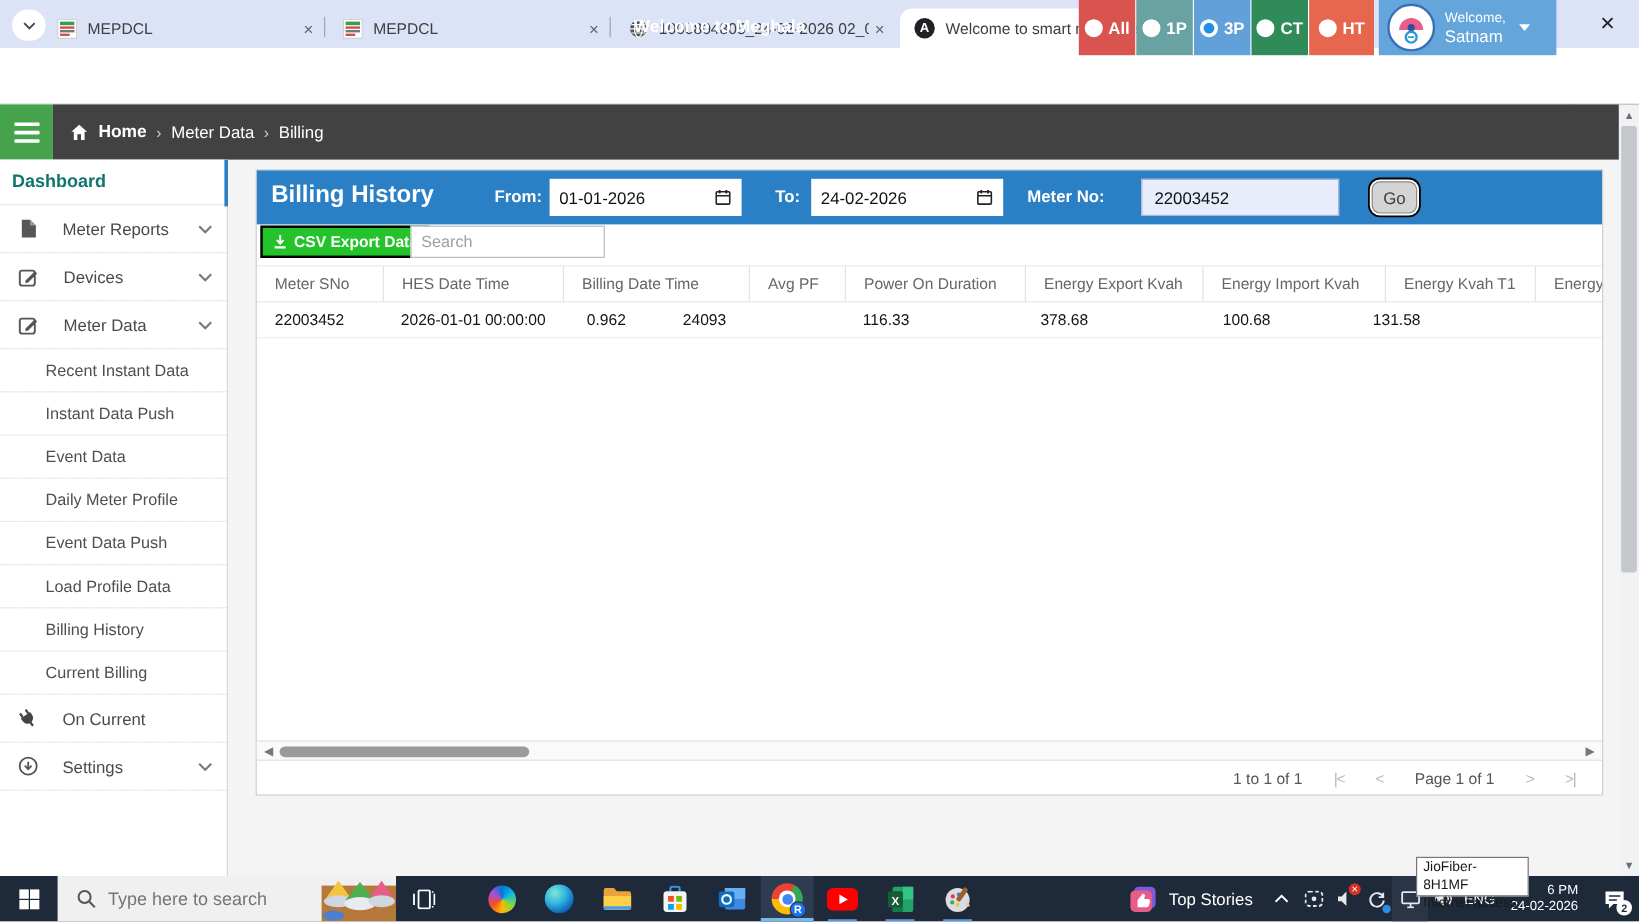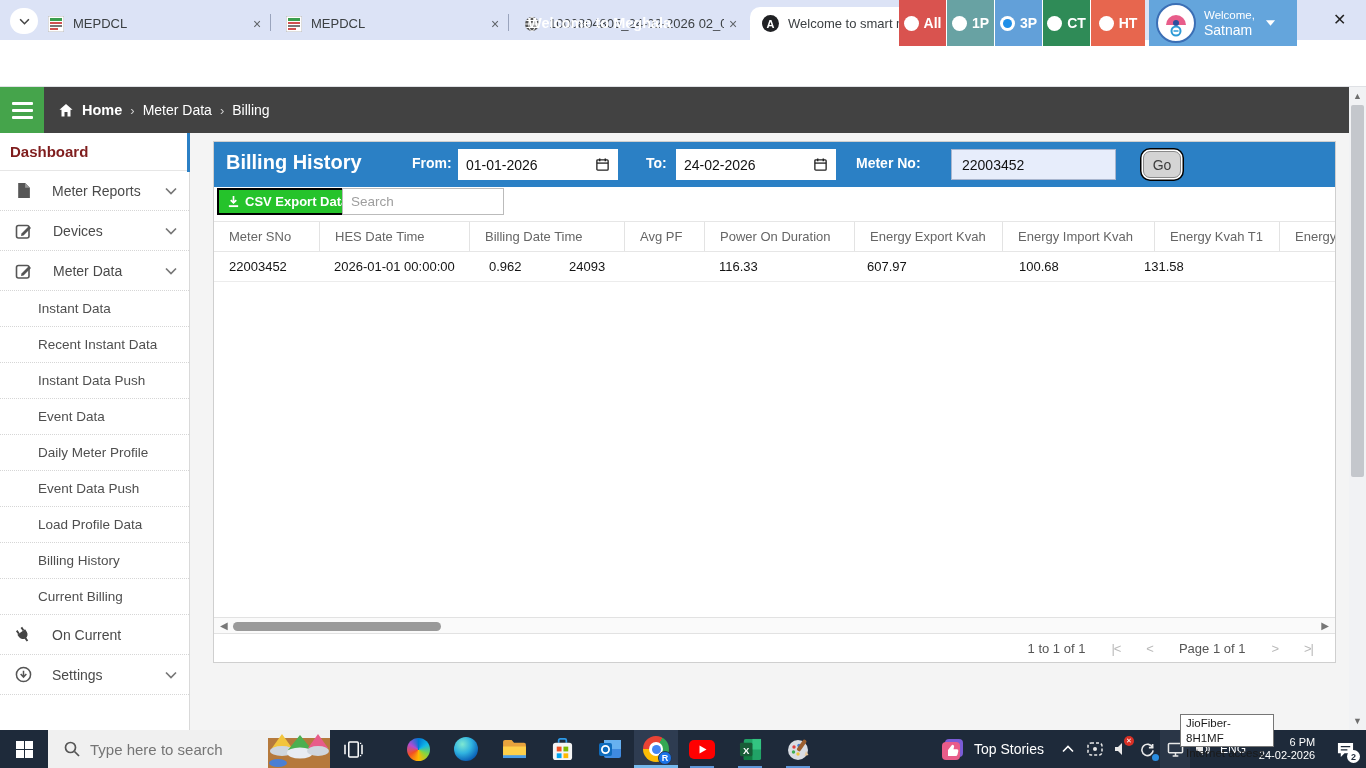--- a/index.html
+++ b/index.html
@@ -28,21 +28,21 @@
 #phases{position:absolute;left:899px;top:0;height:46px;display:flex}
 .phase{height:46px;display:flex;align-items:center;justify-content:center;gap:5px;color:#fff;font-weight:bold;font-size:14px;border-right:1px solid #fff}
 .radio{width:15px;height:15px;border-radius:50%;background:#fff;flex:none;position:relative}
 .radio.sel::after{content:"";position:absolute;left:3px;top:3px;width:9px;height:9px;border-radius:50%;background:#1f8fe8}
 #userbox{position:absolute;left:1149px;top:0;width:148px;height:46px;background:#64a5dc;display:flex;align-items:center;color:#fff}
 #userbox .w1{font-size:11.5px;line-height:13px}
 #userbox .w2{font-size:14px;font-weight:normal;line-height:16px}
 
 #sidebar{position:absolute;left:0;top:133px;width:190px;height:597px;background:#fff;border-right:1px solid #d9d9d9}
 #sb-accent{position:absolute;left:187px;top:133px;width:3px;height:39px;background:#2b80c5}
-#sb-title{height:38px;line-height:38px;padding-left:10px;color:#7f1d1d;font-weight:bold;font-size:15px;border-bottom:1px solid #e6e6e6}
+#sb-title{height:38px;line-height:38px;padding-left:10px;color:#0f766e;font-weight:bold;font-size:15px;border-bottom:1px solid #e6e6e6}
 .sb-item{height:40px;display:flex;align-items:center;padding:0 12px 0 15px;border-bottom:1px dotted #d6d6d6;color:#4a4a4a;font-size:14px}
 .sb-item .lbl{margin-left:20px;flex:1}
 .sb-sub{height:36px;display:flex;align-items:center;padding-left:38px;border-bottom:1px dotted #d6d6d6;color:#4f4f4f;font-size:13.5px}
 
 #card{position:absolute;left:213px;top:141px;width:1123px;height:522px;background:#fff;border:1px solid #cfcfcf}
 #bluebar{position:absolute;left:0;top:0;width:1121px;height:45px;background:#2b80c5;color:#fff}
 #bb-title{position:absolute;left:12px;top:9px;font-size:20px;font-weight:600}
 .bb-lbl{position:absolute;top:13px;font-size:14px;font-weight:bold}
 .dateinput{position:absolute;top:7px;width:160px;height:31px;background:#fff;display:flex;align-items:center;padding:0 8px;color:#111;font-size:14px}
 .dateinput .dv{flex:1}
@@ -263,23 +263,20 @@
         <rect x="1.5" y="3.5" width="12.5" height="12.5" rx="2" fill="none" stroke="#565656" stroke-width="1.6"></rect>
         <path d="M6.5 11.5 L14 4 L16 6 L8.5 13.5 L6 14 Z" fill="#565656"></path>
       </svg>
     <span class="lbl">Meter Data</span>
     <svg width="12" height="8" viewBox="0 0 12 8">
         <path d="M1 1.5 L6 6.5 L11 1.5" stroke="#777" stroke-width="1.7" fill="none"></path>
       </svg>
   </div>
 
   <div class="sb-sub">
-      <span>Instant Data</span>
-    </div>
-  <div class="sb-sub">
       <span>Recent Instant Data</span>
     </div>
   <div class="sb-sub">
       <span>Instant Data Push</span>
     </div>
   <div class="sb-sub">
       <span>Event Data</span>
     </div>
   <div class="sb-sub">
       <span>Daily Meter Profile</span>
@@ -364,21 +361,21 @@
       <div class="th" style="width:152px">Energy Import Kvah</div>
       <div class="th" style="width:125px">Energy Kvah T1</div>
       <div class="th" style="width:125px">Energy K</div>
     </div>
     <div class="trow" id="drow">
       <div class="td" style="width:105px">22003452</div>
       <div class="td" style="width:155px">2026-01-01 00:00:00</div>
       <div class="td" style="width:80px">0.962</div>
       <div class="td" style="width:150px">24093</div>
       <div class="td" style="width:148px">116.33</div>
-      <div class="td" style="width:152px">607.97</div>
+      <div class="td" style="width:152px">378.68</div>
       <div class="td" style="width:125px">100.68</div>
       <div class="td" style="width:125px">131.58</div>
     </div>
   </div>
 
   <div id="hscroll">
     <span class="harr" style="left:6px">◀</span>
     <div id="hthumb"></div>
     <span class="harr" style="right:6px">▶</span>
   </div>

